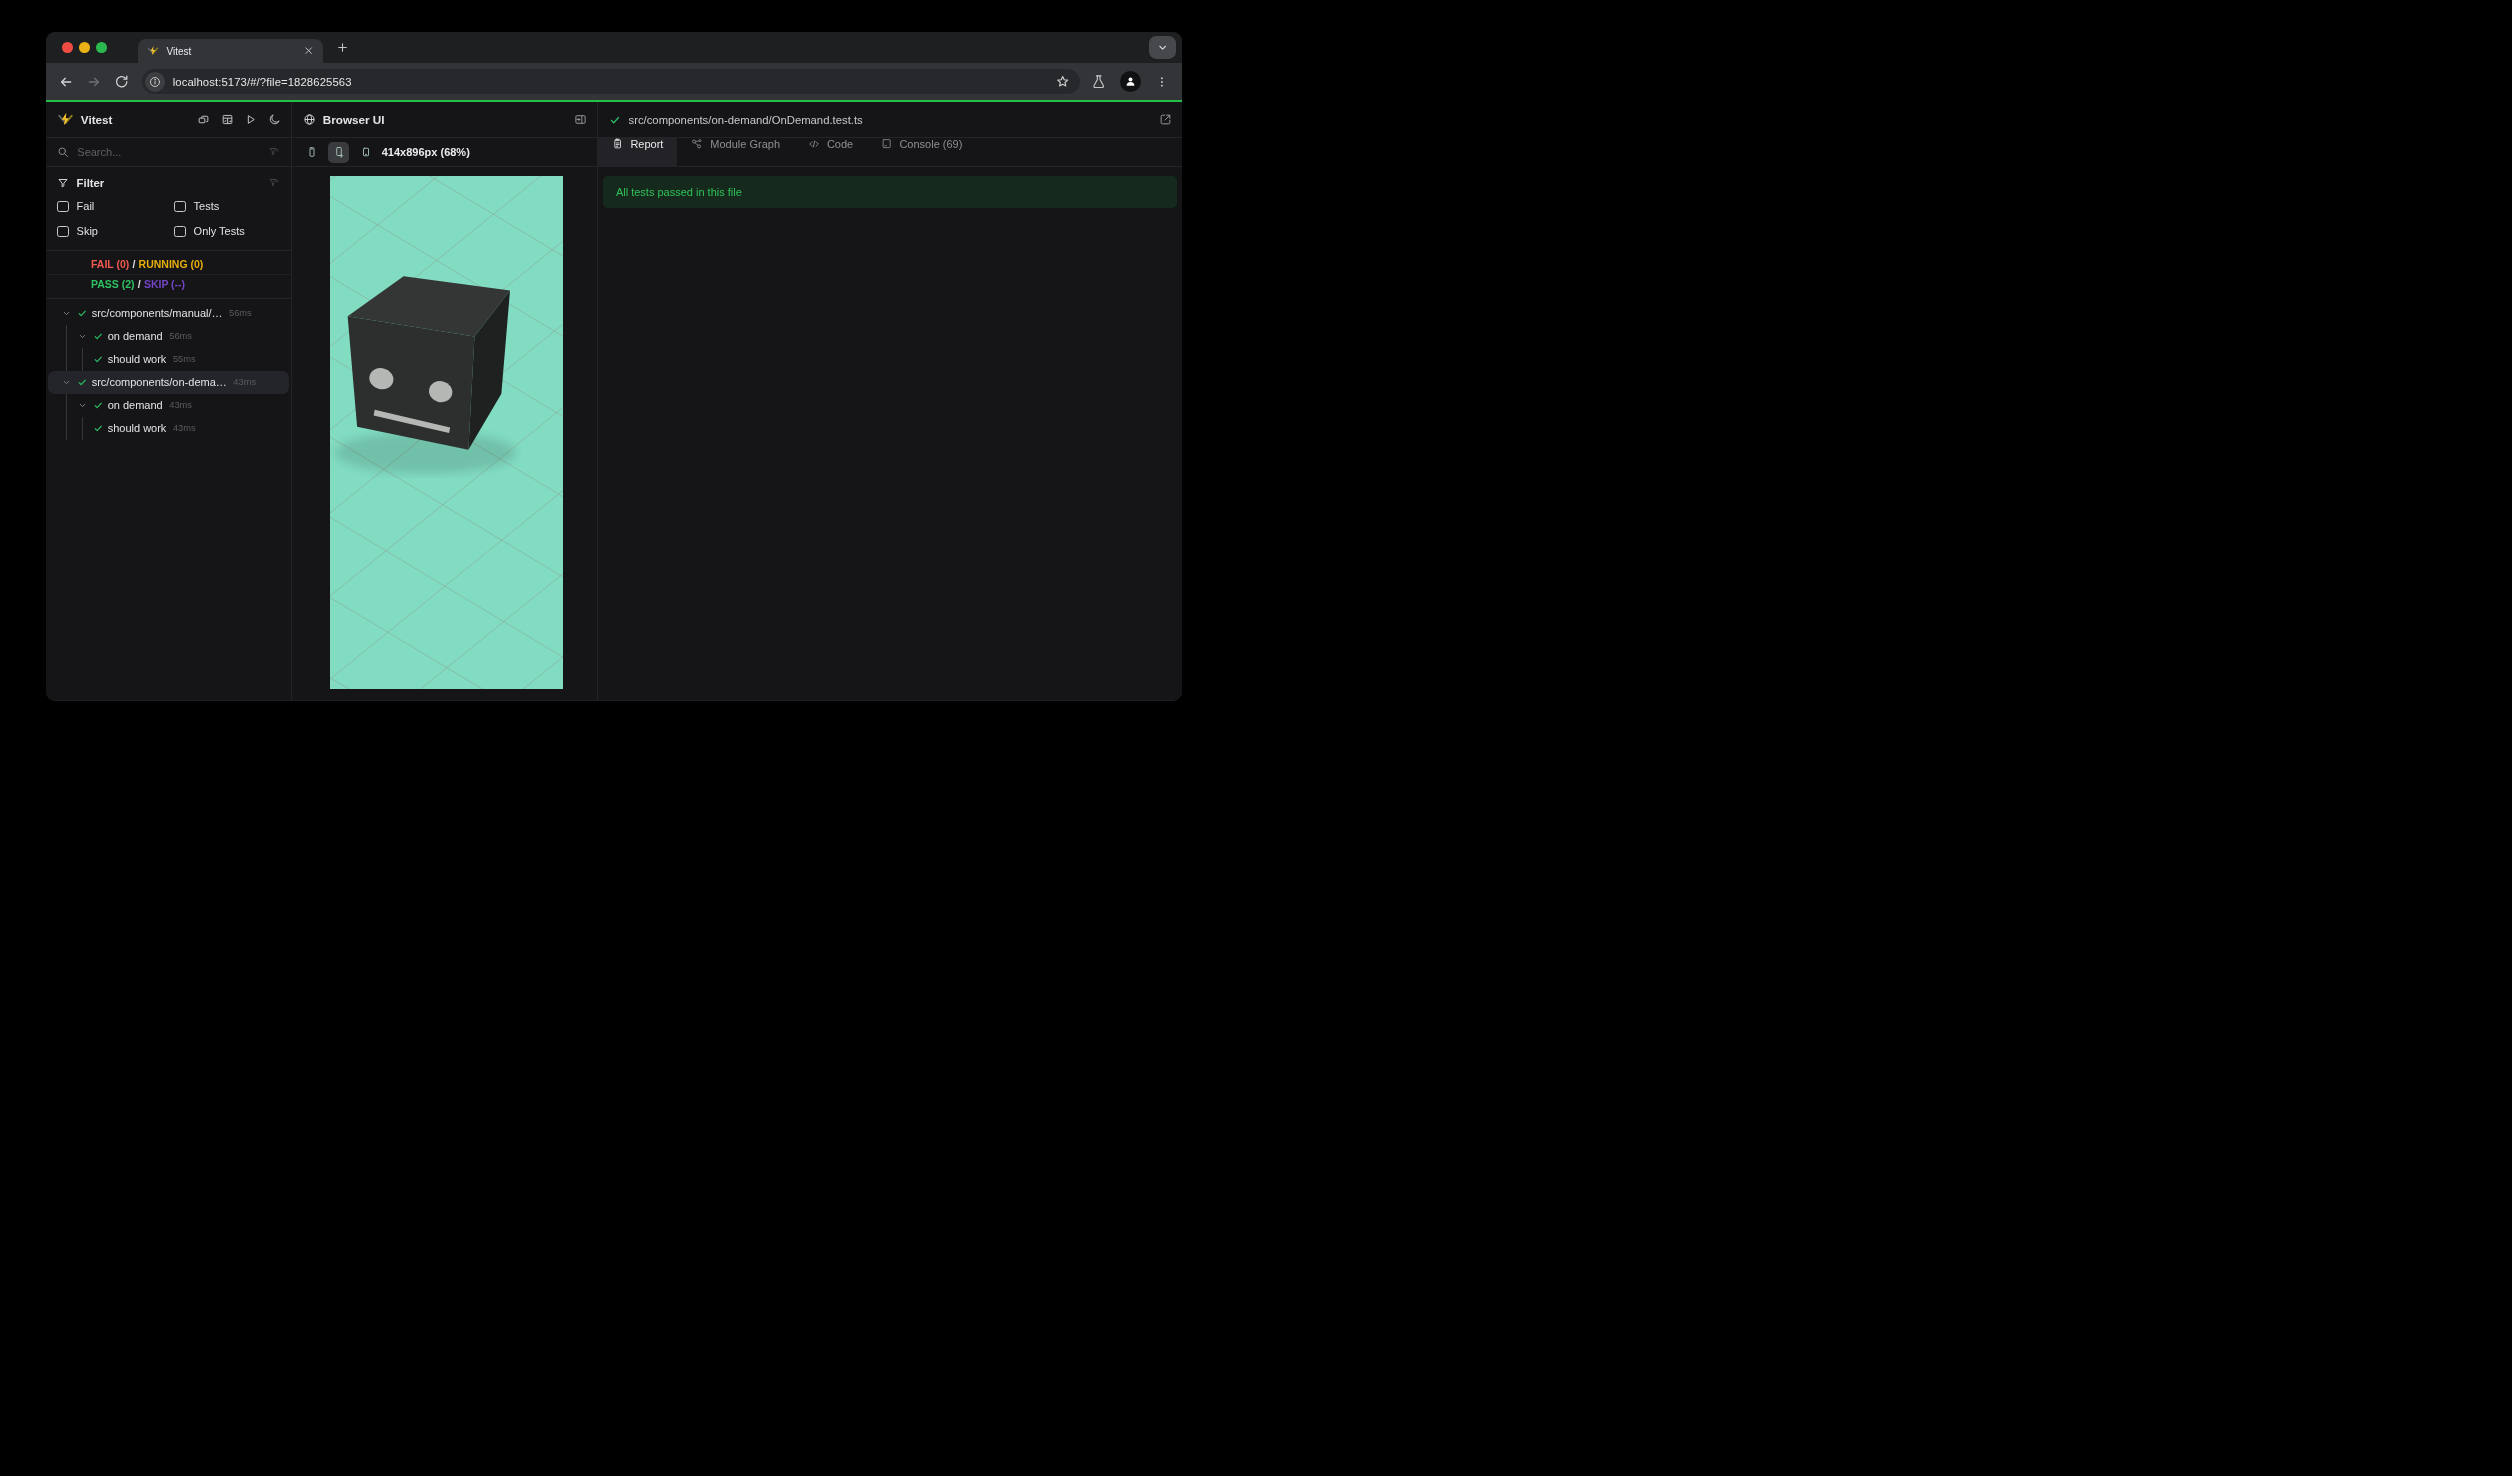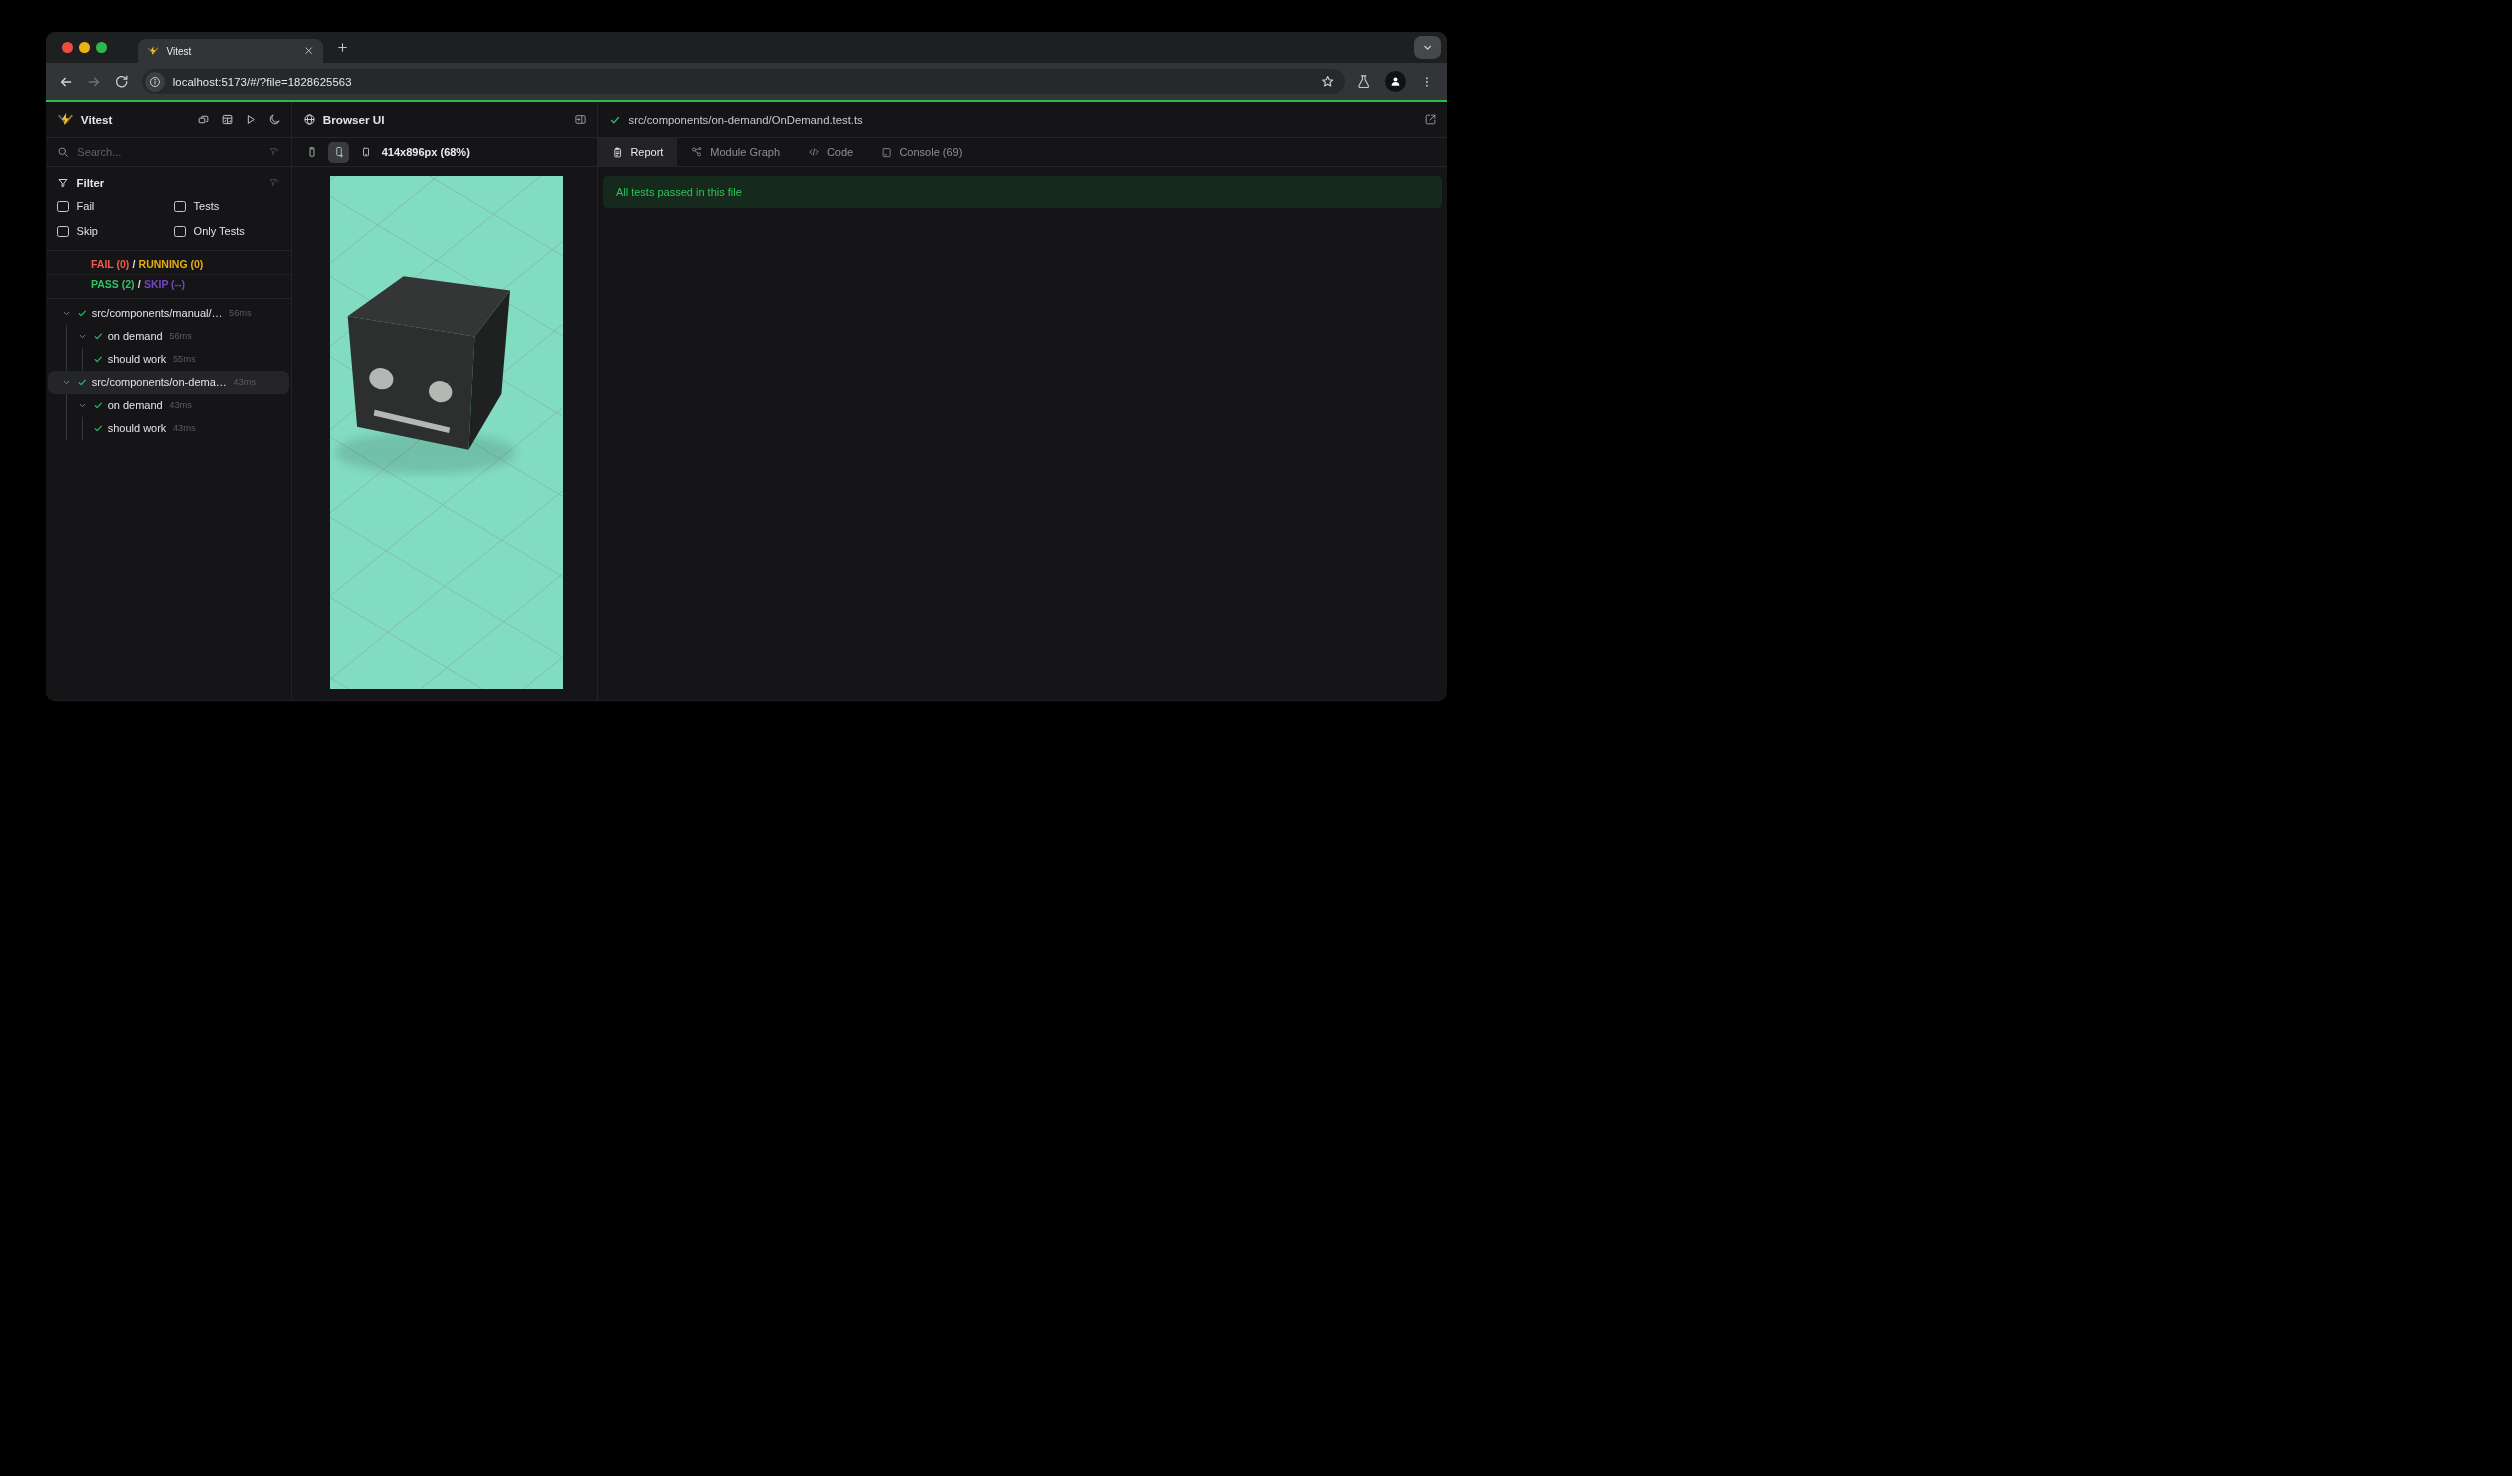--- a/index.html
+++ b/index.html
@@ -9,21 +9,21 @@
     --chrome-pill:#27282b;
     --panel-bg:#151517;
     --border:#242428;
     --txt:#e3e4e6;
     --txt-dim:#8c8f92;
   }
   *{box-sizing:border-box;margin:0;padding:0}
   html,body{width:1256px;height:738px;overflow:hidden;background:var(--bg-desktop);
     font-family:"Liberation Sans","DejaVu Sans",sans-serif;}
   svg{display:block}
-  .window{position:absolute;left:46px;top:32px;width:1401px;height:669px;
+  .window{position:absolute;left:46px;top:32px;width:1136px;height:669px;
     border-radius:9px;overflow:hidden;background:var(--chrome-strip);}
 
   
   .tabstrip{height:31px;display:flex;align-items:center;padding-left:16px;background:var(--chrome-strip);}
   .lights{display:flex;gap:6.5px}
   .light{width:10.5px;height:10.5px;border-radius:50%}
   .light.r{background:var(--traffic-red,#ee4b42)}
   .light.y{background:var(--traffic-yellow,#e9b115)}
   .light.g{background:var(--traffic-green,#2bb84e)}
   .tab{align-self:flex-end;height:24px;width:185px;margin-left:31px;background:var(--chrome-toolbar);
@@ -95,21 +95,21 @@
   .dev-btn.selected{background:#3a3b3f}
   .viewport-label{margin-left:0;font-weight:700;font-size:11px;color:#eaebec}
   .canvas-wrap{flex:1;position:relative}
   .preview-canvas{position:absolute;left:38px;top:9px;width:233px;height:513px;background:var(--canvas-teal,#82dcc2);overflow:hidden}
   .hd-ic{color:#97999c}
 
   
   .report-panel{flex:1;display:flex;flex-direction:column;min-width:0}
   .file-path{margin-left:8px;font-size:11.3px;color:#c7c9cb;white-space:nowrap;overflow:hidden;text-overflow:ellipsis}
   .rtabs{height:29px;flex:none;display:flex;border-bottom:0.8px solid var(--border)}
-  .rtab{display:flex;align-items:center;gap:7.3px;padding:0 13.8px;color:var(--txt-dim);font-size:11px;cursor:default}
+  .rtab{display:flex;gap:7.3px;padding:0 13.8px;color:var(--txt-dim);font-size:11px;cursor:default}
   .rtab.active{background:#232327;color:#e9eaec}
   .report-body{flex:1;padding:9px 4.9px}
   .banner{height:32px;border-radius:4.9px;background:var(--banner-bg,#16291d);display:flex;align-items:center;
     padding:0 13px;color:var(--banner-text,#2fc258);font-weight:400;font-size:11px}
 </style>
 </head>
 <body>
 
 <div class="window">
 

